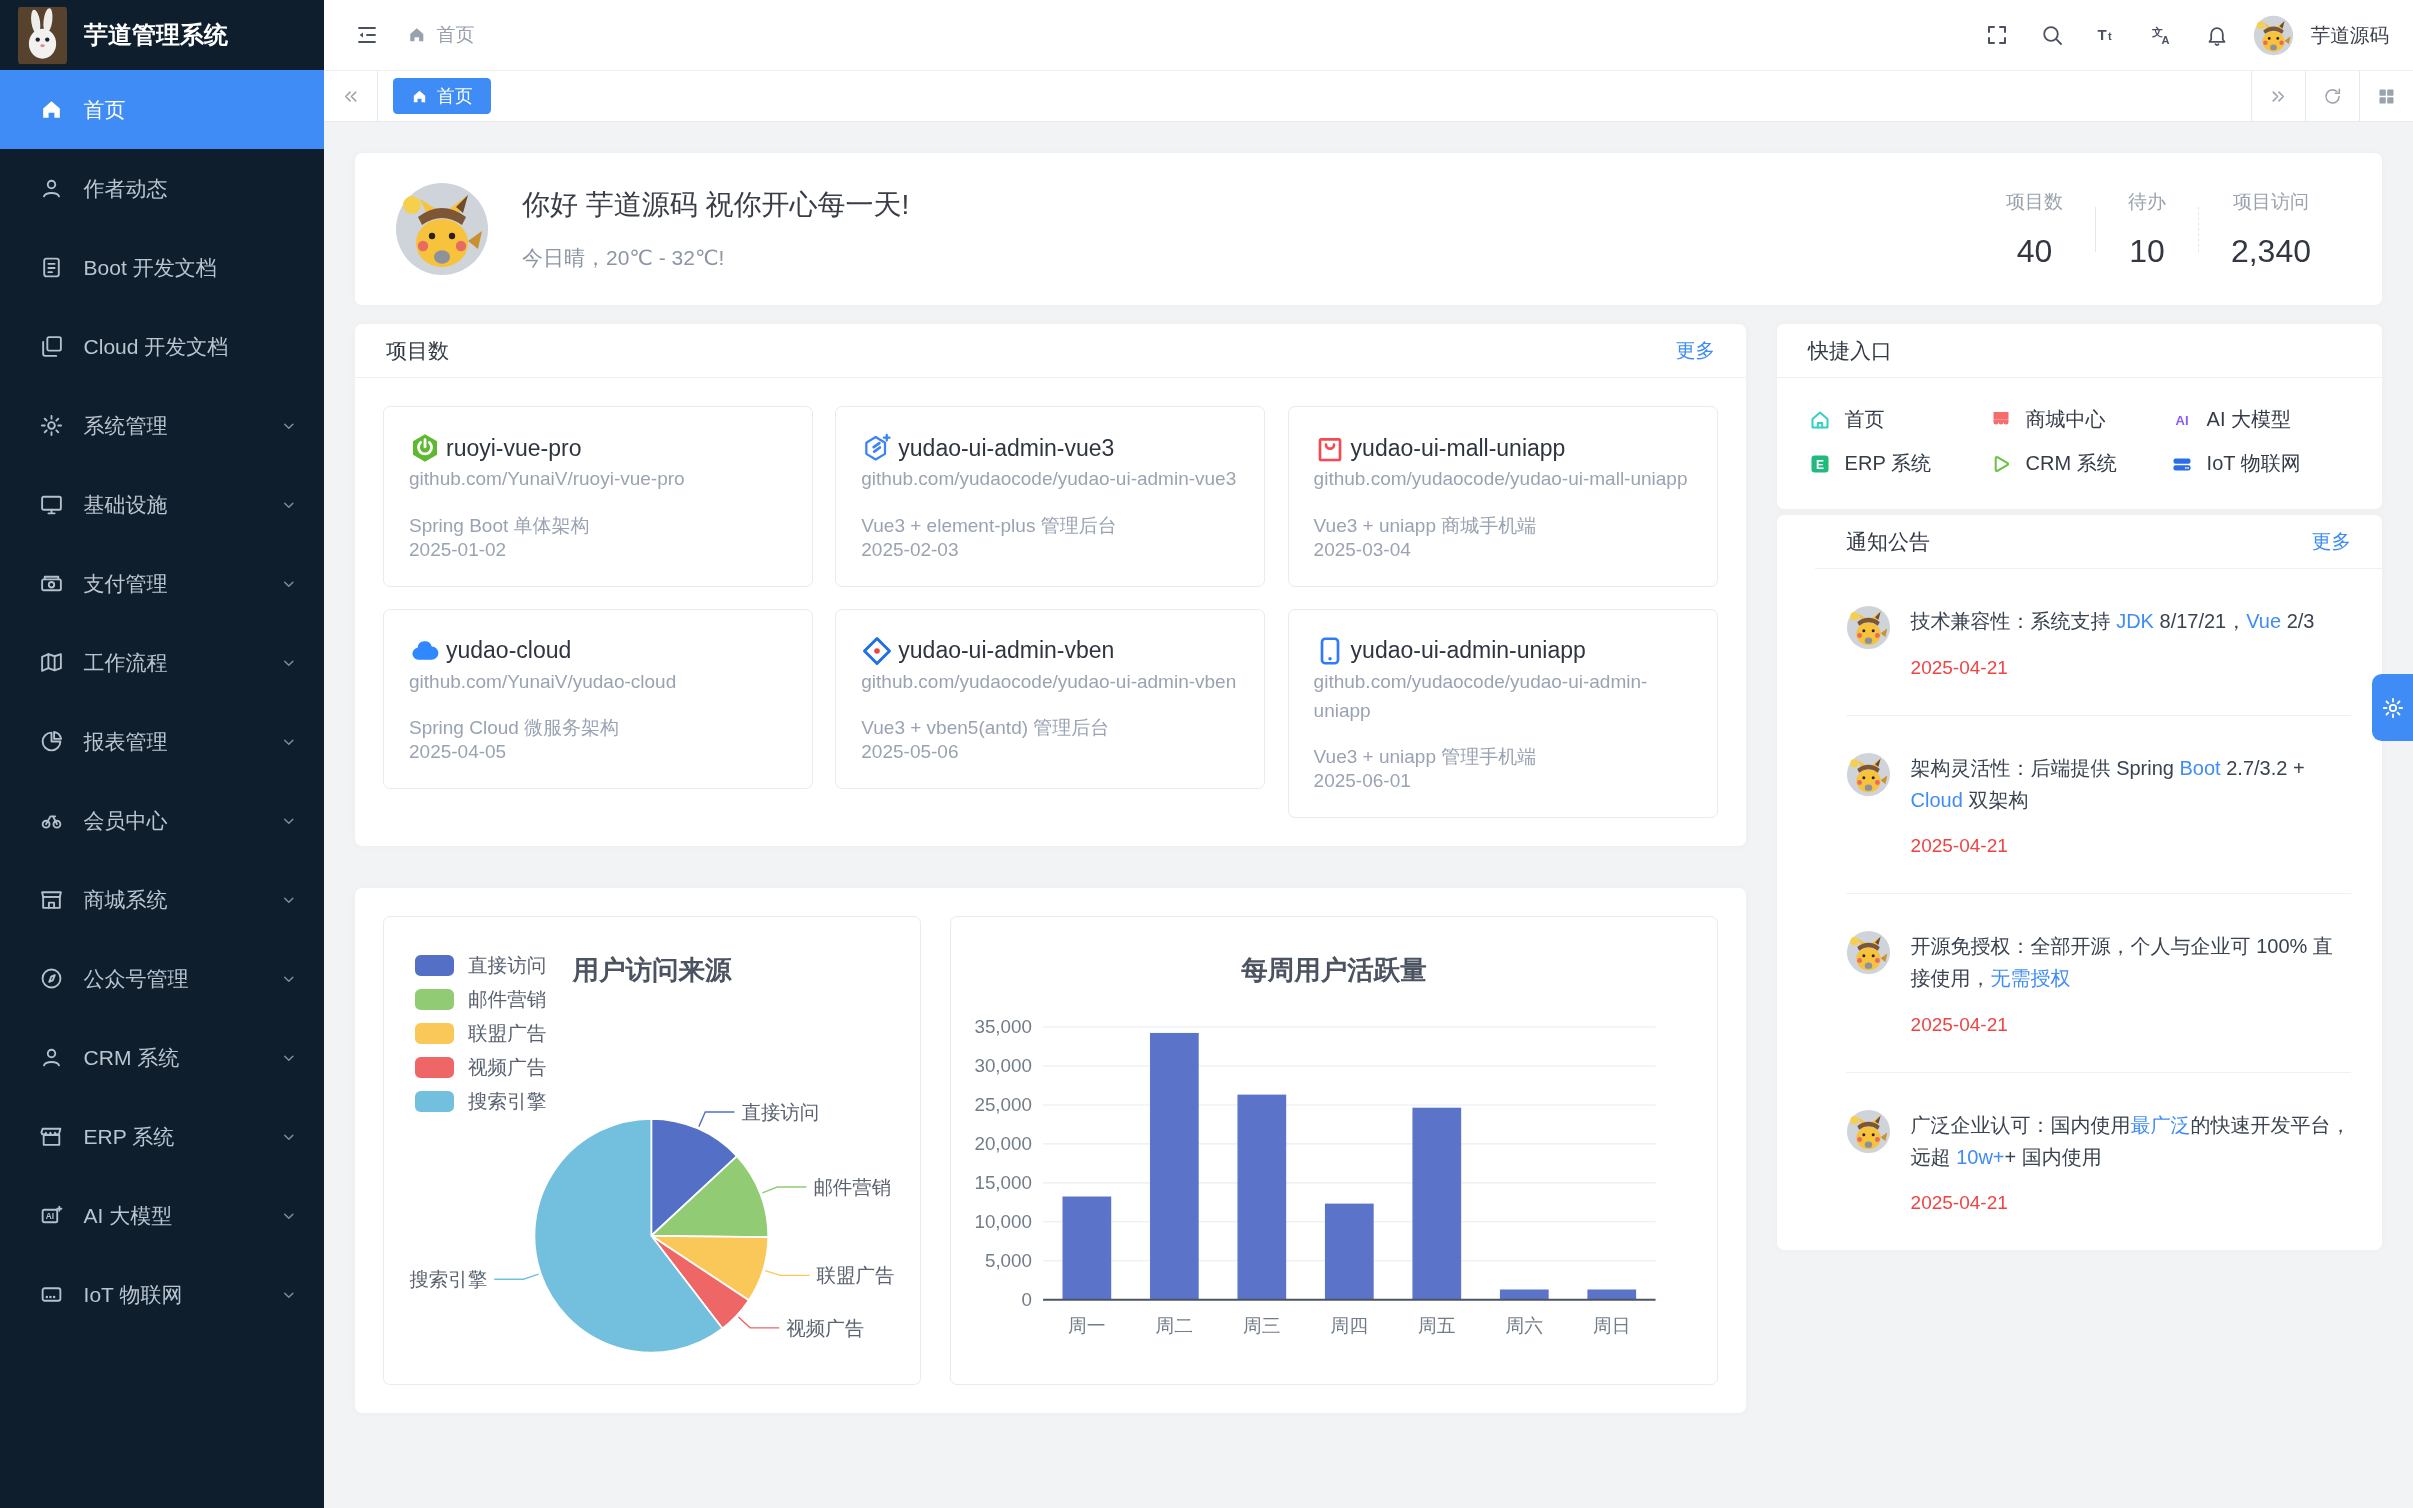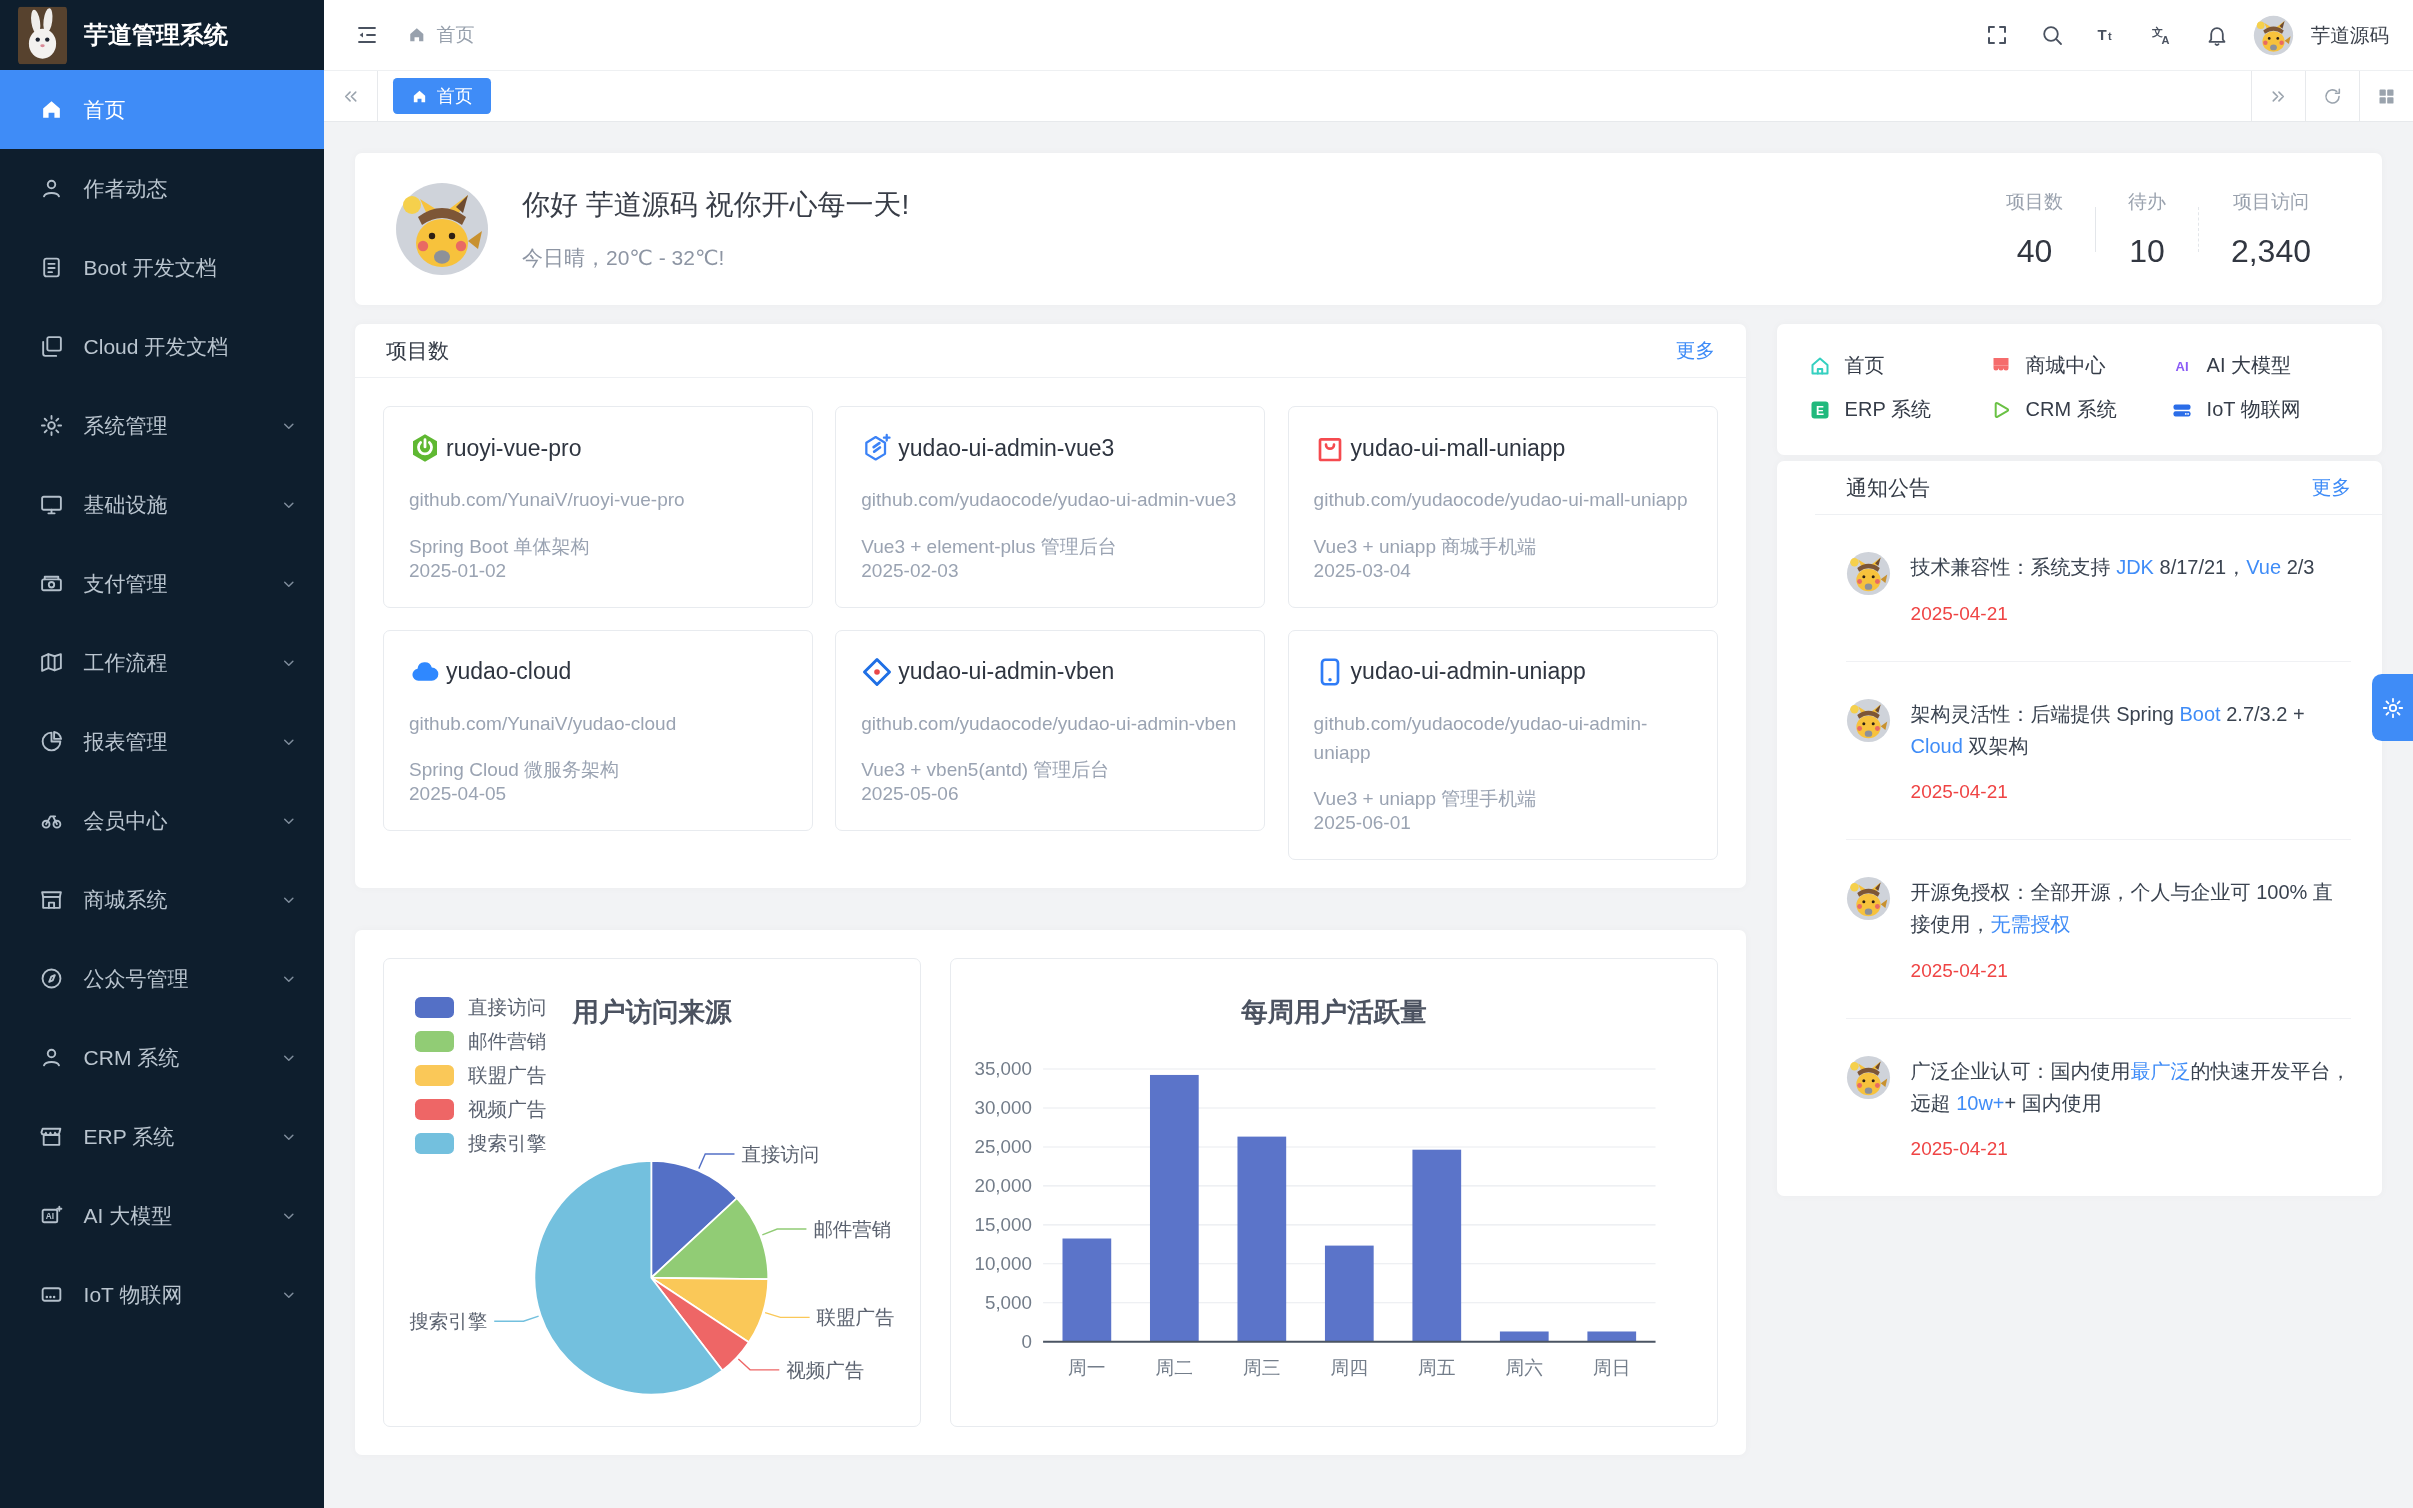--- a/index.html
+++ b/index.html
@@ -66,21 +66,21 @@
   .panel-header{height:53px;display:flex;align-items:center;justify-content:space-between;padding:0 31px;border-bottom:0.7px solid #eef0f3;}
   .panel-title{font-size:21px;color:#333a45;}
   .more-link{font-size:19.6px;color:#3f8cf7;cursor:pointer;}
   
   .projects-body{padding:28px;display:flex;flex-wrap:wrap;gap:22.3px;align-items:flex-start;}
   .proj-card{width:430px;box-sizing:border-box;border:0.7px solid #e8ebef;border-radius:7px;padding:25px;cursor:pointer;background:#fff;}
   .proj-head{display:flex;align-items:center;gap:5px;}
   .proj-icon{width:32px;height:32px;flex:none;}
   .proj-icon svg{width:100%;height:100%;}
   .proj-name{font-size:23px;color:#2f3540;white-space:nowrap;}
-  .proj-url{margin-top:21px;font-size:19px;color:#9aa3b2;line-height:29px;overflow:hidden;white-space:nowrap;}
+  .proj-url{font-size:19px;color:#9aa3b2;line-height:29px;overflow:hidden;white-space:nowrap;}
   .proj-card.tall .proj-url{white-space:normal;}
   .proj-foot{margin-top:19.6px;display:flex;justify-content:space-between;font-size:19px;color:#9aa3b2;flex-direction:column;}
   
   .charts-body{padding:28px;display:flex;gap:29px;}
   .chart-card{border:0.7px solid #e8ebef;border-radius:7px;position:relative;height:469px;box-sizing:border-box;background:#fff;}
   .pie-card{width:538px;flex:none;}
   .bar-card{width:768px;flex:none;}
   .chart-title{position:absolute;left:0;right:0;top:35px;text-align:center;font-size:26.5px;font-weight:bold;color:#4b5260;}
   .chart-svg{position:absolute;left:0;top:0;width:100%;height:100%;}
   .legend{position:absolute;left:31px;top:31px;z-index:2;}
@@ -600,20 +600,23 @@
                   <text x="949.1" y="596" text-anchor="middle" font-size="27" fill="#737d8a">周日</text>
                   <line x1="132" y1="550" x2="1012" y2="550" stroke="#4b5563" stroke-width="3"></line>
                 </svg>
             </div>
           </div>
         </section>
       </div>
 
       <div class="right-col">
         <section class="panel">
+          <div class="panel-header">
+            <span class="panel-title">快捷入口</span>
+          </div>
           <div class="shortcut-grid" id="shortcutGrid">
               <div class="shortcut">
                 <span class="sc-icon" style="color:#35d0c0"><svg viewBox="0 0 24 24" fill="none" stroke="currentColor" stroke-width="2" stroke-linecap="round" stroke-linejoin="round">
                     <path d="M4.5 11 12 4.5 19.5 11V19.5H4.5Z"></path>
                     <path d="M9.8 19.5v-4.6h4.4v4.6"></path>
                   </svg></span>
                 <span>首页</span>
               </div>
               <div class="shortcut">
                 <span class="sc-icon" style="color:#f56c6c"><svg viewBox="0 0 24 24" fill="currentColor">

